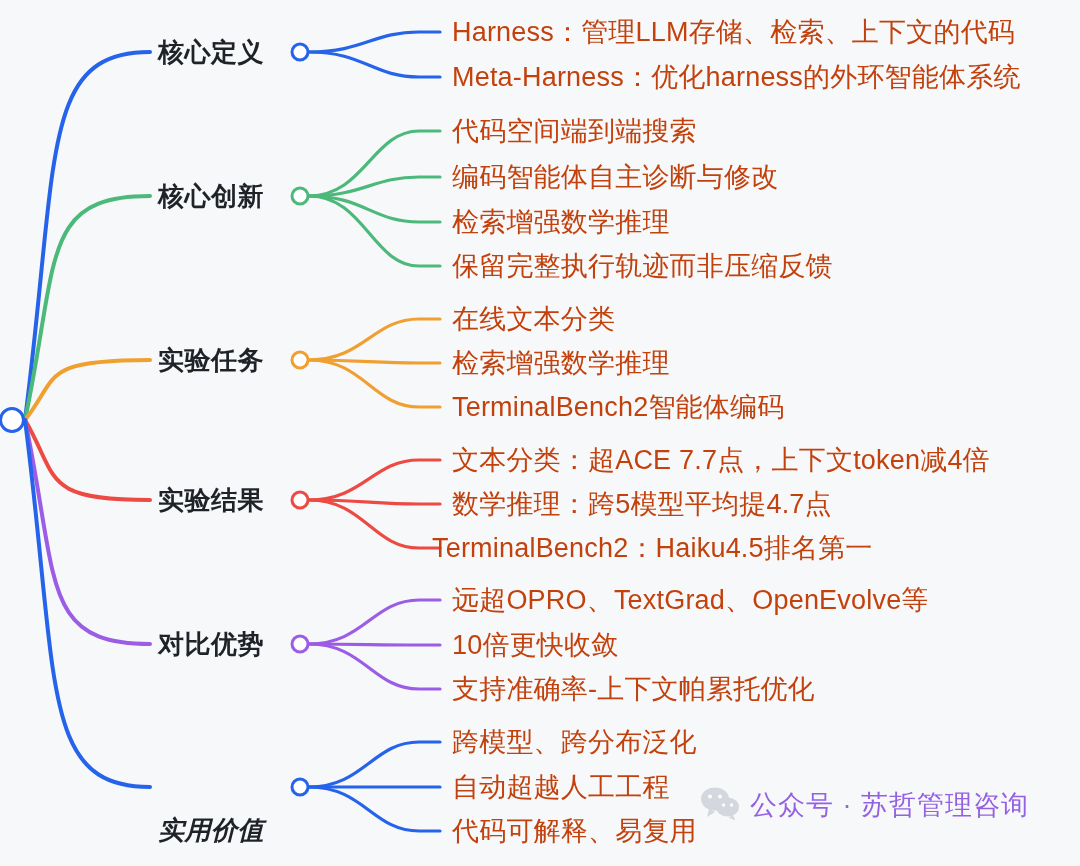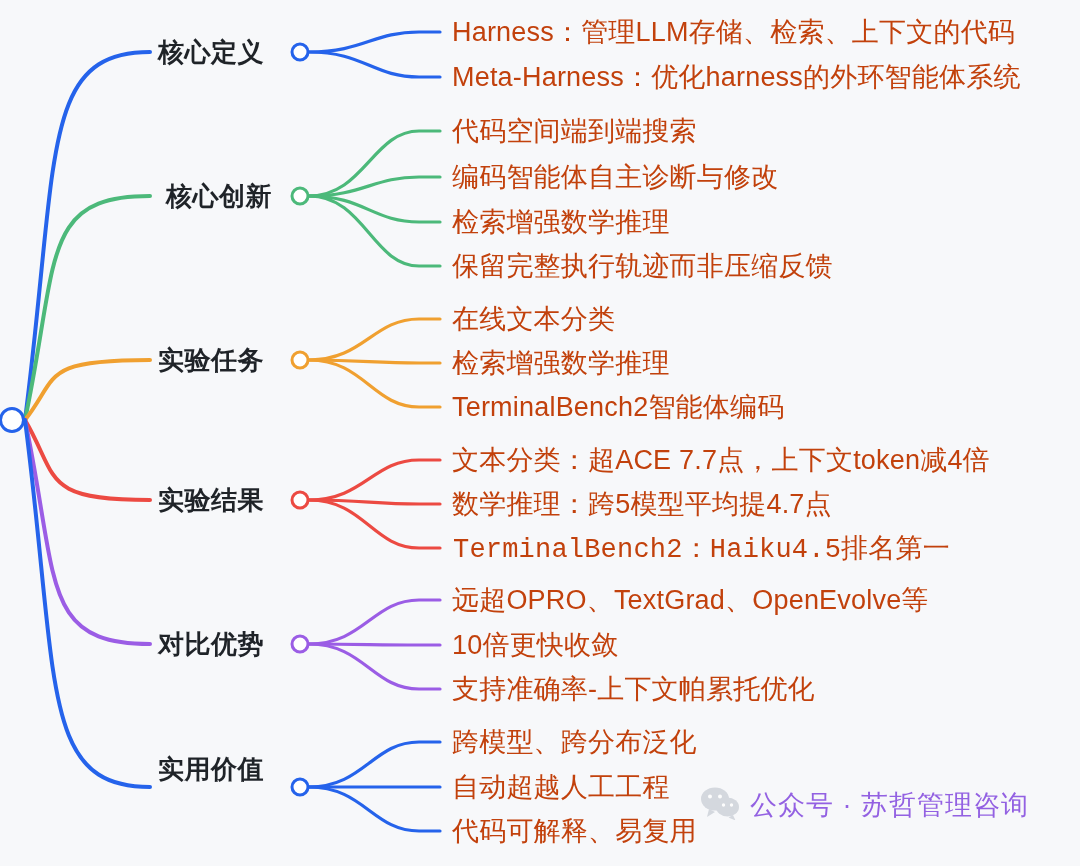--- a/index.html
+++ b/index.html
@@ -102,42 +102,42 @@
       <path d="M 25 420 C 59 684.24, 40 787, 150 787" fill="none" stroke="#2563eb" stroke-width="4" stroke-linecap="round"></path>
       <path d="M 309 787 C 364.02 787, 372.82320000000004 742, 419.04 742 L 440 742" fill="none" stroke="#2563eb" stroke-width="3.2" stroke-linecap="round"></path>
       <path d="M 309 787 C 364.02 787, 372.82320000000004 787, 419.04 787 L 440 787" fill="none" stroke="#2563eb" stroke-width="3.2" stroke-linecap="round"></path>
       <path d="M 309 787 C 364.02 787, 372.82320000000004 831, 419.04 831 L 440 831" fill="none" stroke="#2563eb" stroke-width="3.2" stroke-linecap="round"></path>
     </svg>
   <div id="nodes-layer">
       <div class="branch-label" style="left: 158px; top: 52px;">核心定义</div>
       <div class="node-dot branch-dot" style="left: 300px; top: 52px; border-color: rgb(37, 99, 235);"></div>
       <div class="leaf-label" style="left: 452px; top: 32px;">Harness：管理LLM存储、检索、上下文的代码</div>
       <div class="leaf-label" style="left: 452px; top: 77px;">Meta-Harness：优化harness的外环智能体系统</div>
-      <div class="branch-label" style="left: 166px; top: 196px;">核心创新</div>
+      <div class="branch-label" style="left: 158px; top: 196px;">核心创新</div>
       <div class="node-dot branch-dot" style="left: 300px; top: 196px; border-color: rgb(76, 185, 122);"></div>
       <div class="leaf-label" style="left: 452px; top: 131px;">代码空间端到端搜索</div>
       <div class="leaf-label" style="left: 452px; top: 177px;">编码智能体自主诊断与修改</div>
       <div class="leaf-label" style="left: 452px; top: 222px;">检索增强数学推理</div>
       <div class="leaf-label" style="left: 452px; top: 266px;">保留完整执行轨迹而非压缩反馈</div>
       <div class="branch-label" style="left: 158px; top: 360px;">实验任务</div>
       <div class="node-dot branch-dot" style="left: 300px; top: 360px; border-color: rgb(240, 160, 48);"></div>
       <div class="leaf-label" style="left: 452px; top: 319px;">在线文本分类</div>
       <div class="leaf-label" style="left: 452px; top: 363px;">检索增强数学推理</div>
       <div class="leaf-label" style="left: 452px; top: 407px;">TerminalBench2智能体编码</div>
       <div class="branch-label" style="left: 158px; top: 500px;">实验结果</div>
       <div class="node-dot branch-dot" style="left: 300px; top: 500px; border-color: rgb(236, 74, 66);"></div>
       <div class="leaf-label" style="left: 452px; top: 460px;">文本分类：超ACE 7.7点，上下文token减4倍</div>
       <div class="leaf-label" style="left: 452px; top: 504px;">数学推理：跨5模型平均提4.7点</div>
-      <div class="leaf-label" style="left: 453px; top: 548px; font-family: Liberation Mono, monospace;">TerminalBench2：Haiku4.5排名第一</div>
+      <div class="leaf-label" style="left: 432px; top: 548px;">TerminalBench2：Haiku4.5排名第一</div>
       <div class="branch-label" style="left: 158px; top: 644px;">对比优势</div>
       <div class="node-dot branch-dot" style="left: 300px; top: 644px; border-color: rgb(155, 93, 229);"></div>
       <div class="leaf-label" style="left: 452px; top: 600px;">远超OPRO、TextGrad、OpenEvolve等</div>
       <div class="leaf-label" style="left: 452px; top: 645px;">10倍更快收敛</div>
       <div class="leaf-label" style="left: 452px; top: 689px;">支持准确率-上下文帕累托优化</div>
-      <div class="branch-label" style="left: 158px; top: 769px;">实用价值</div>
+      <div class="branch-label" style="left: 158px; top: 830px; font-style: italic;">实用价值</div>
       <div class="node-dot branch-dot" style="left: 300px; top: 787px; border-color: rgb(37, 99, 235);"></div>
       <div class="leaf-label" style="left: 452px; top: 742px;">跨模型、跨分布泛化</div>
       <div class="leaf-label" style="left: 452px; top: 787px;">自动超越人工工程</div>
       <div class="leaf-label" style="left: 452px; top: 831px;">代码可解释、易复用</div>
       <div class="node-dot root-dot" style="left: 12px; top: 420px; border-color: rgb(37, 99, 235);"></div>
     </div>
 
   <div class="watermark" style="left: 700px; top: 786px;">
     <span class="wechat-icon">
       <svg width="40" height="34" viewBox="0 0 40 34" aria-hidden="true">

